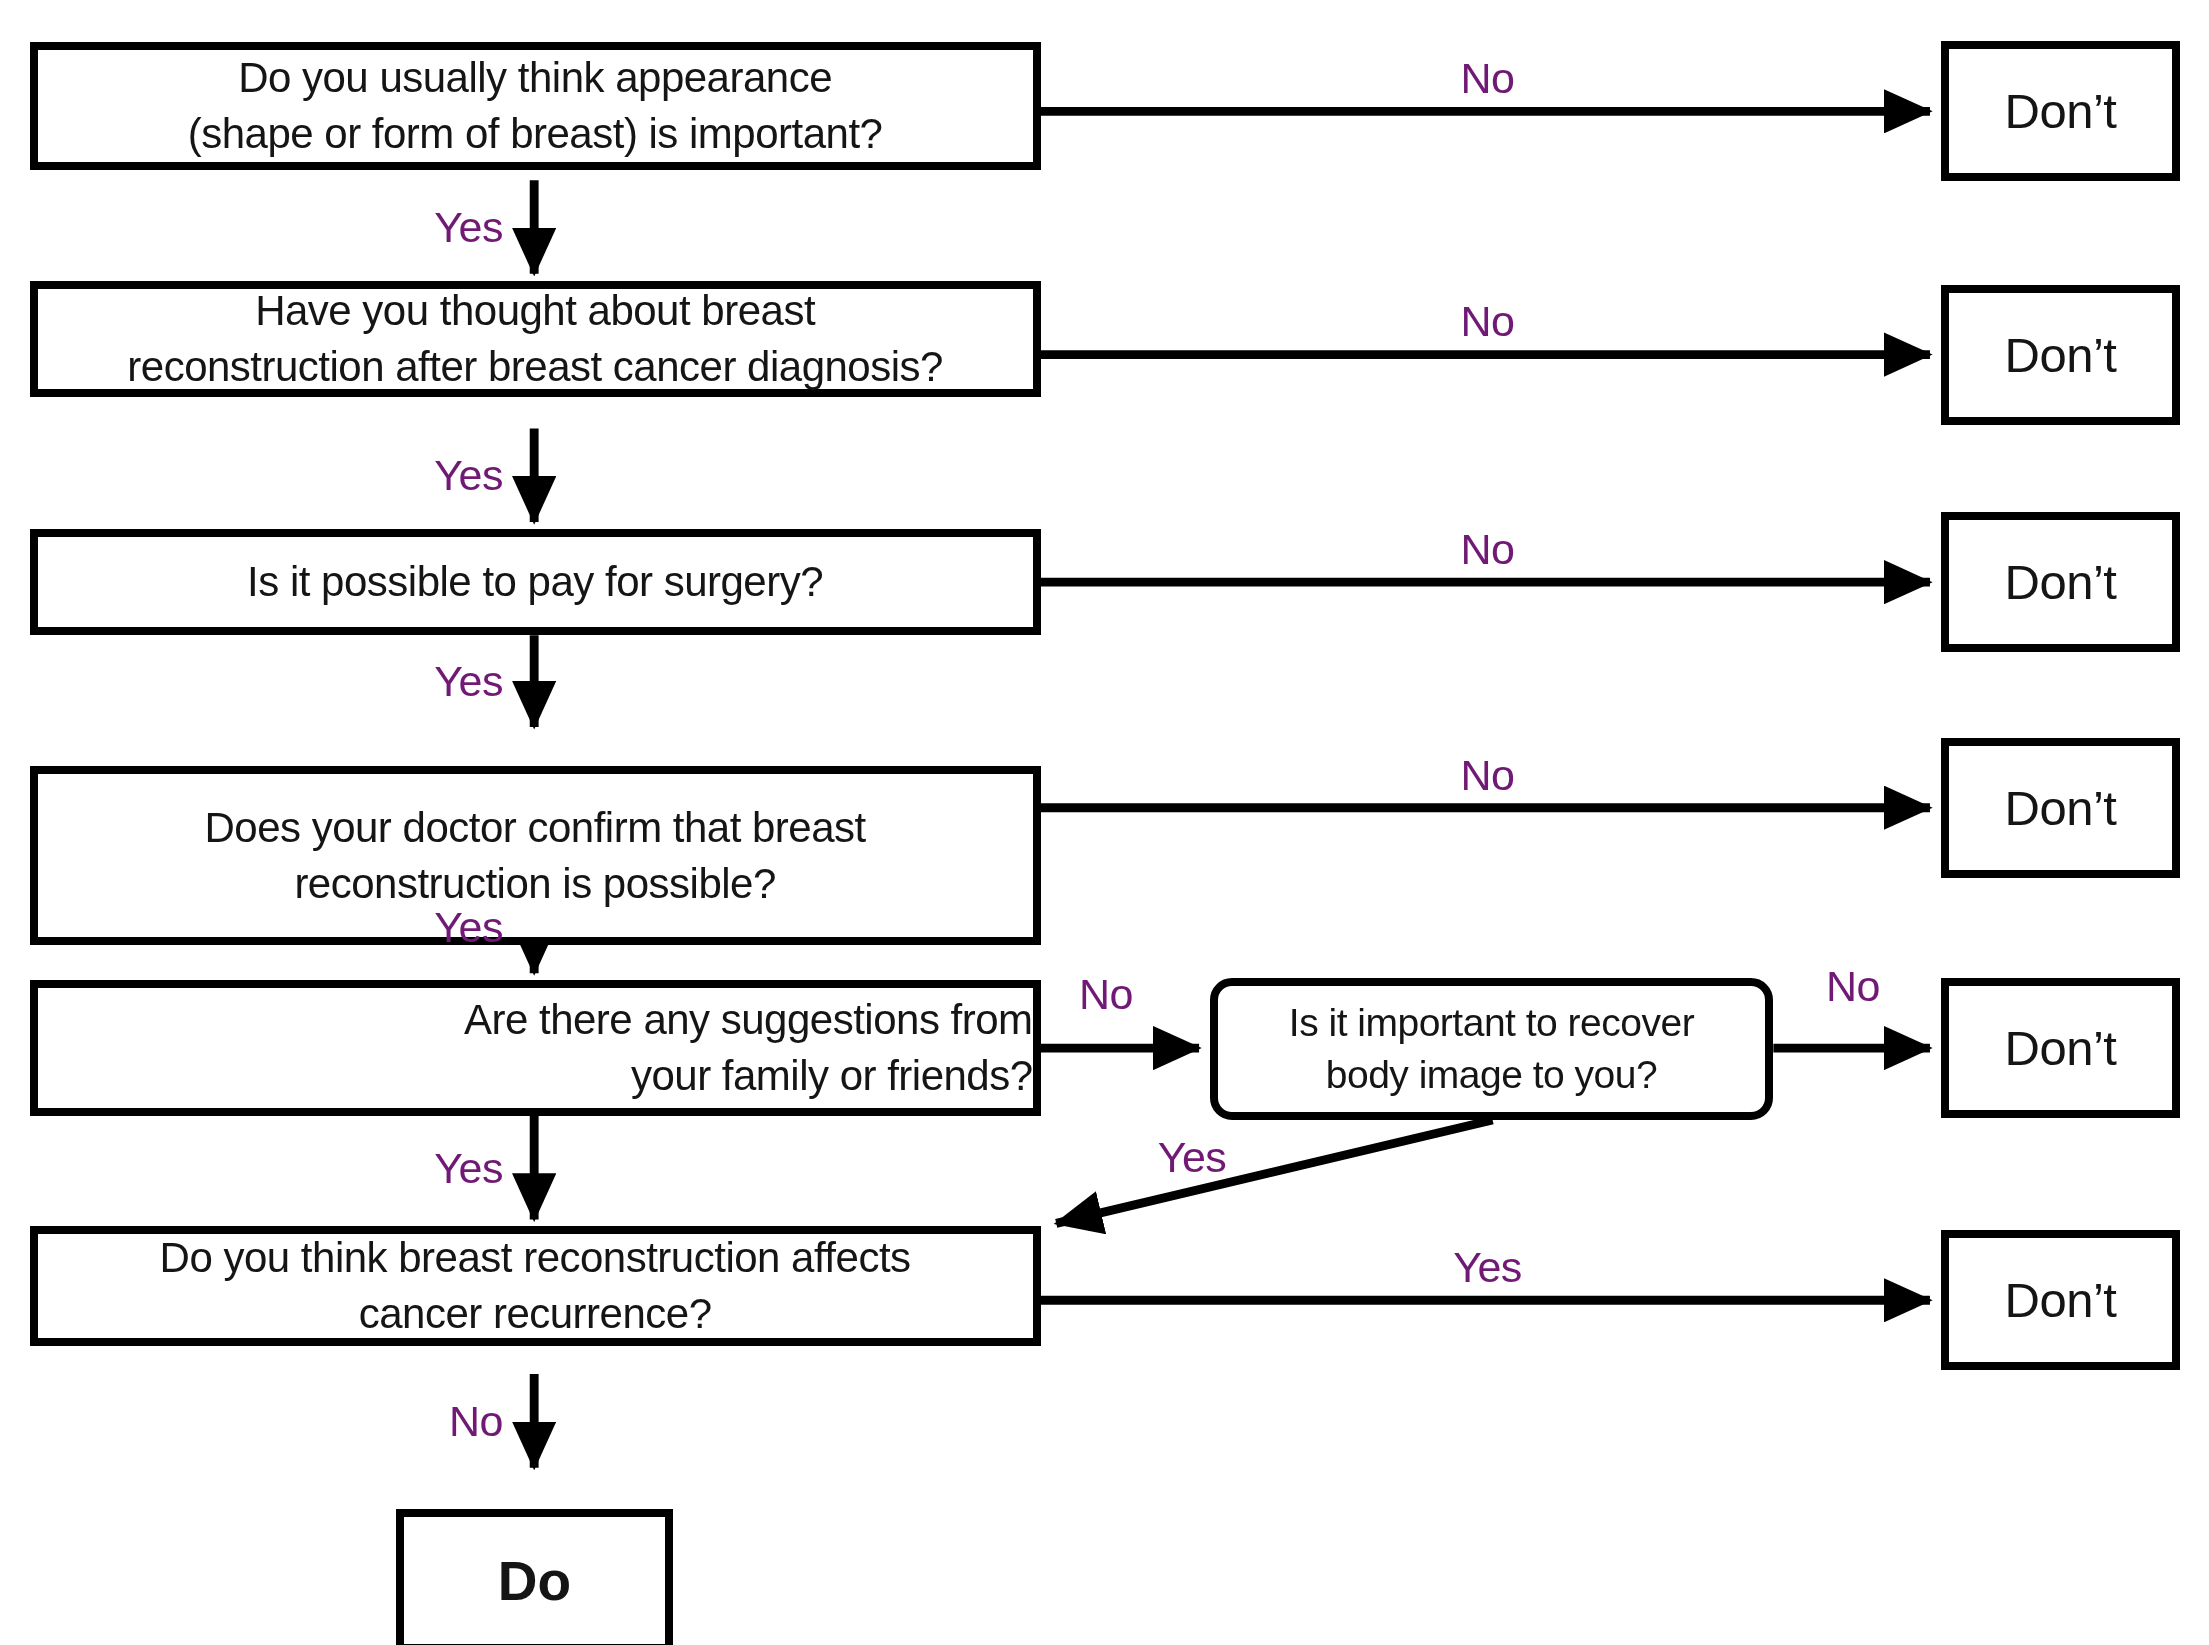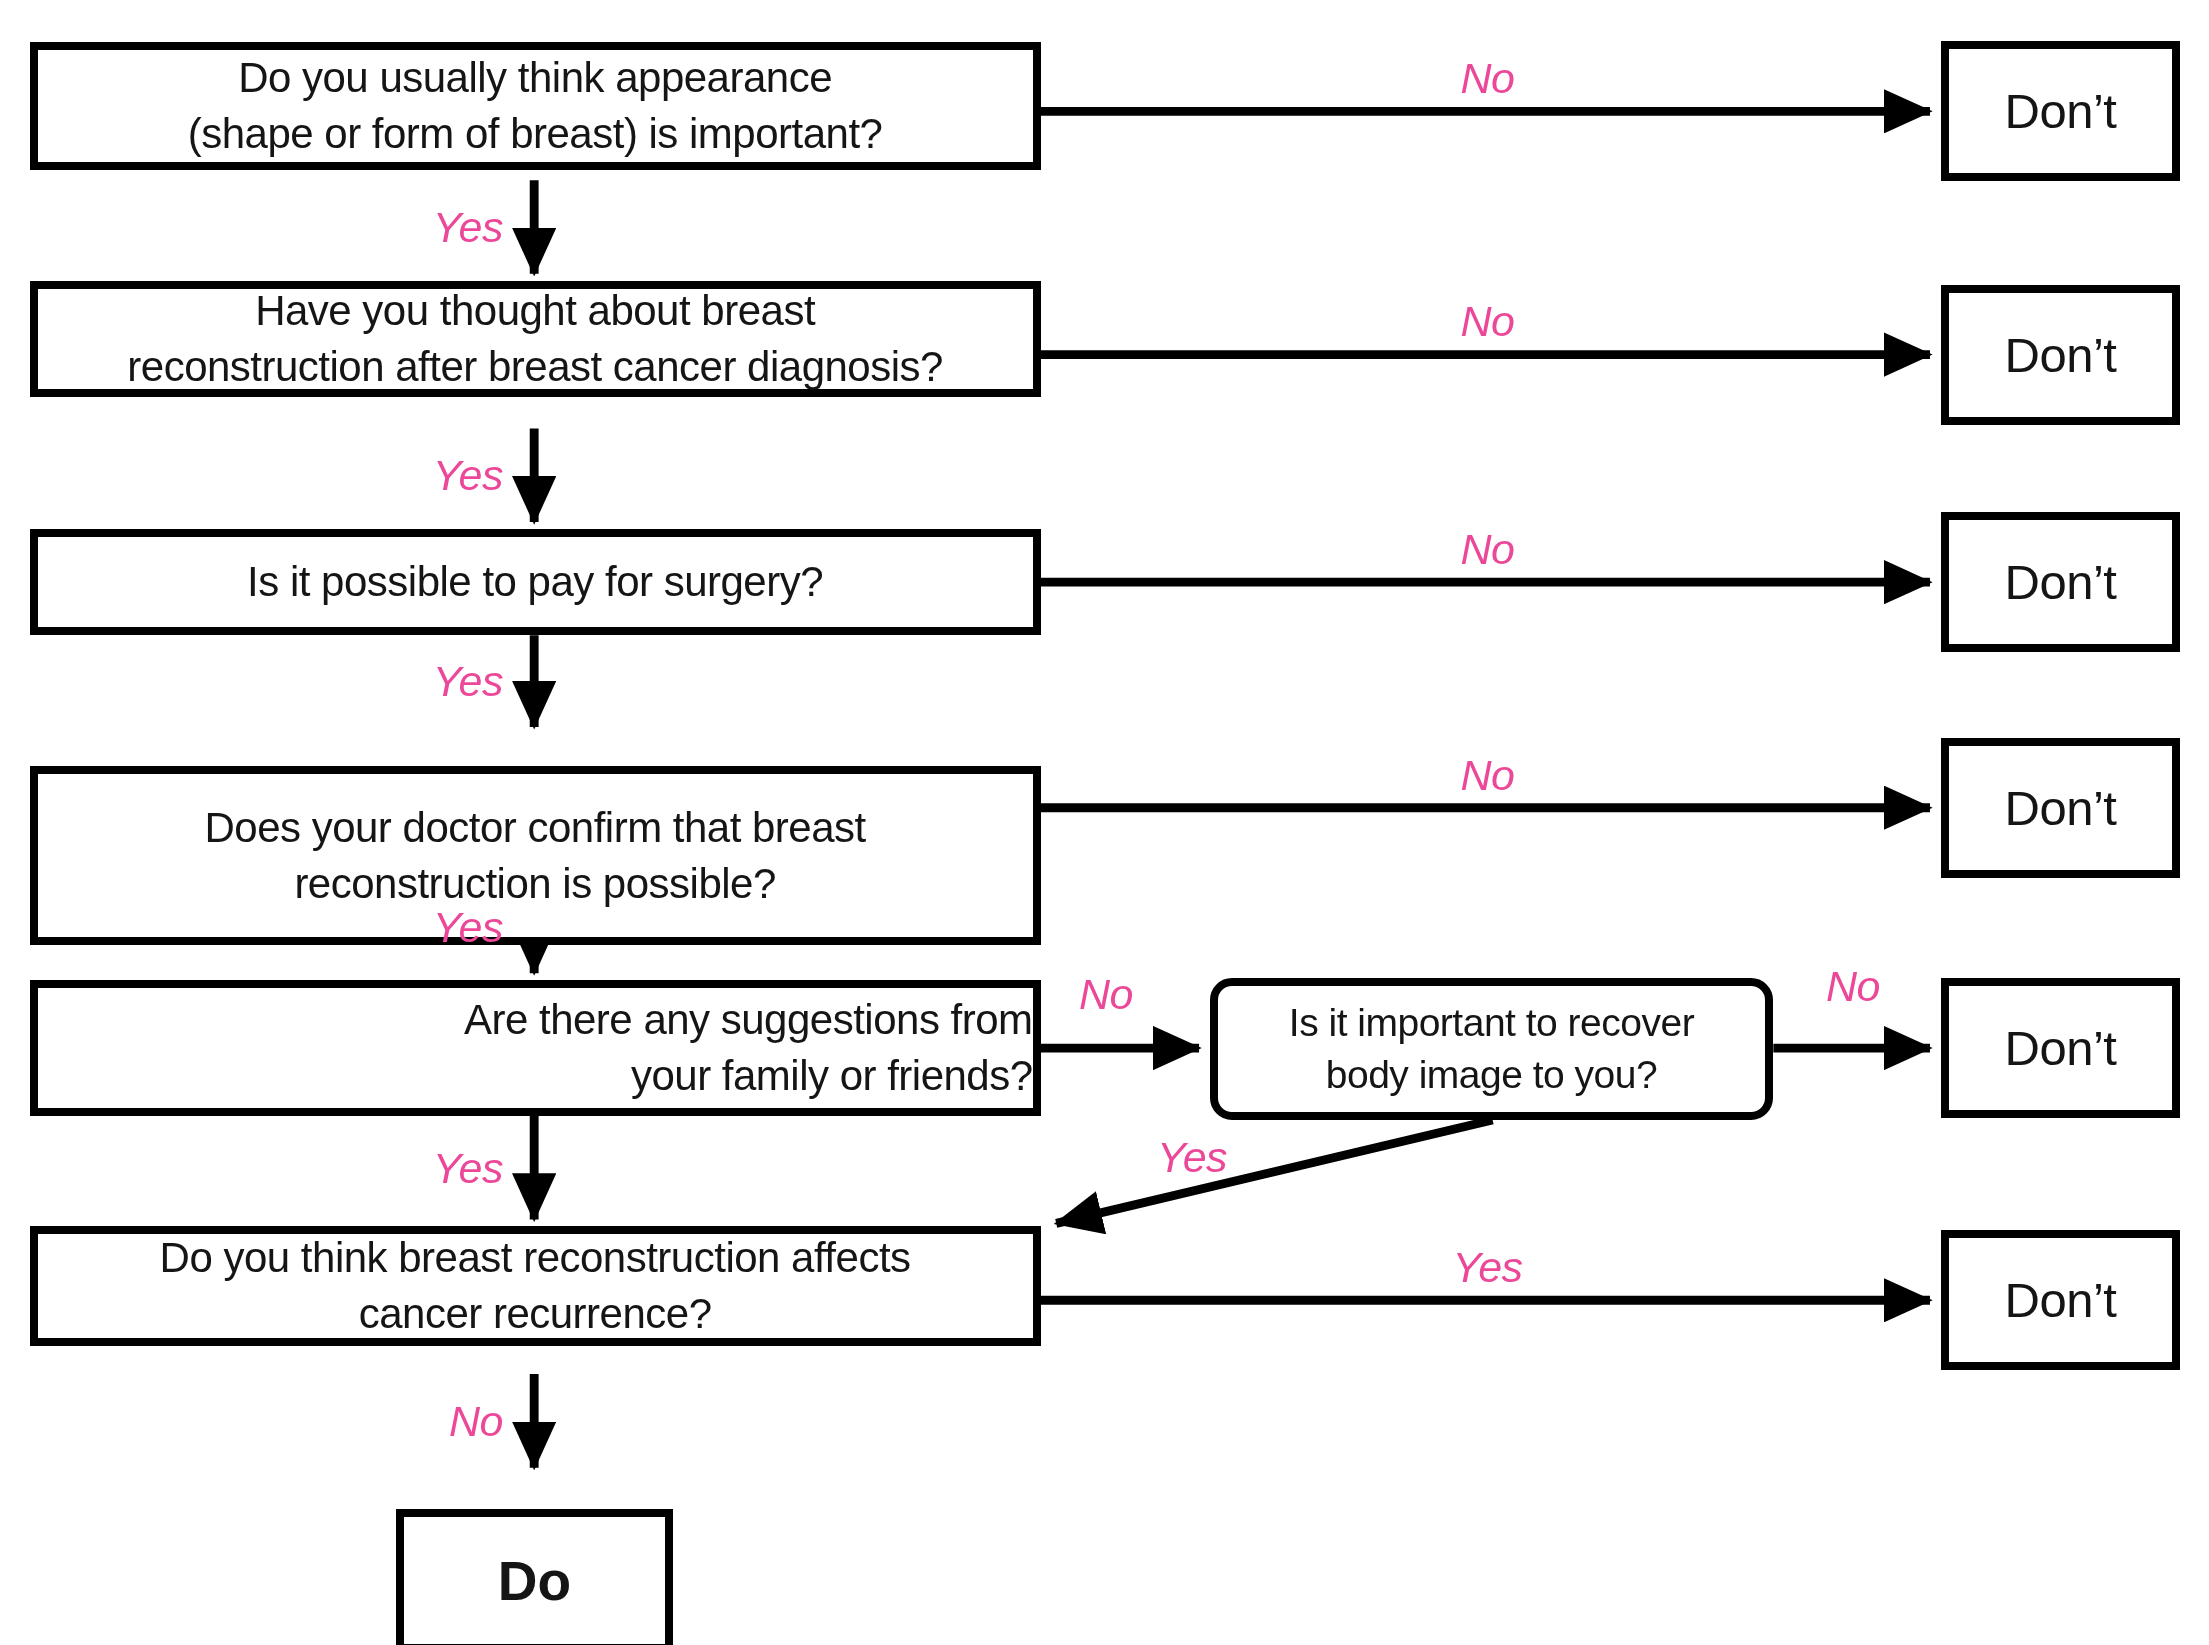--- a/index.html
+++ b/index.html
@@ -69,22 +69,21 @@
     height: 143px;
     font-size: 55px;
     font-weight: bold;
     margin-top: 34px;
   }
   .lbl {
     position: absolute;
     font-size: 43px;
     line-height: 49px;
     letter-spacing: -0.5px;
-    color: #ec4899;
-    font-style: italic;
+    color: #701a75;
   }
   .lbl-yes-v {
     left: 345px;
     width: 158px;
     text-align: right;
   }
   .lbl-no-h {
     left: 1379px;
     width: 217px;
     text-align: center;

